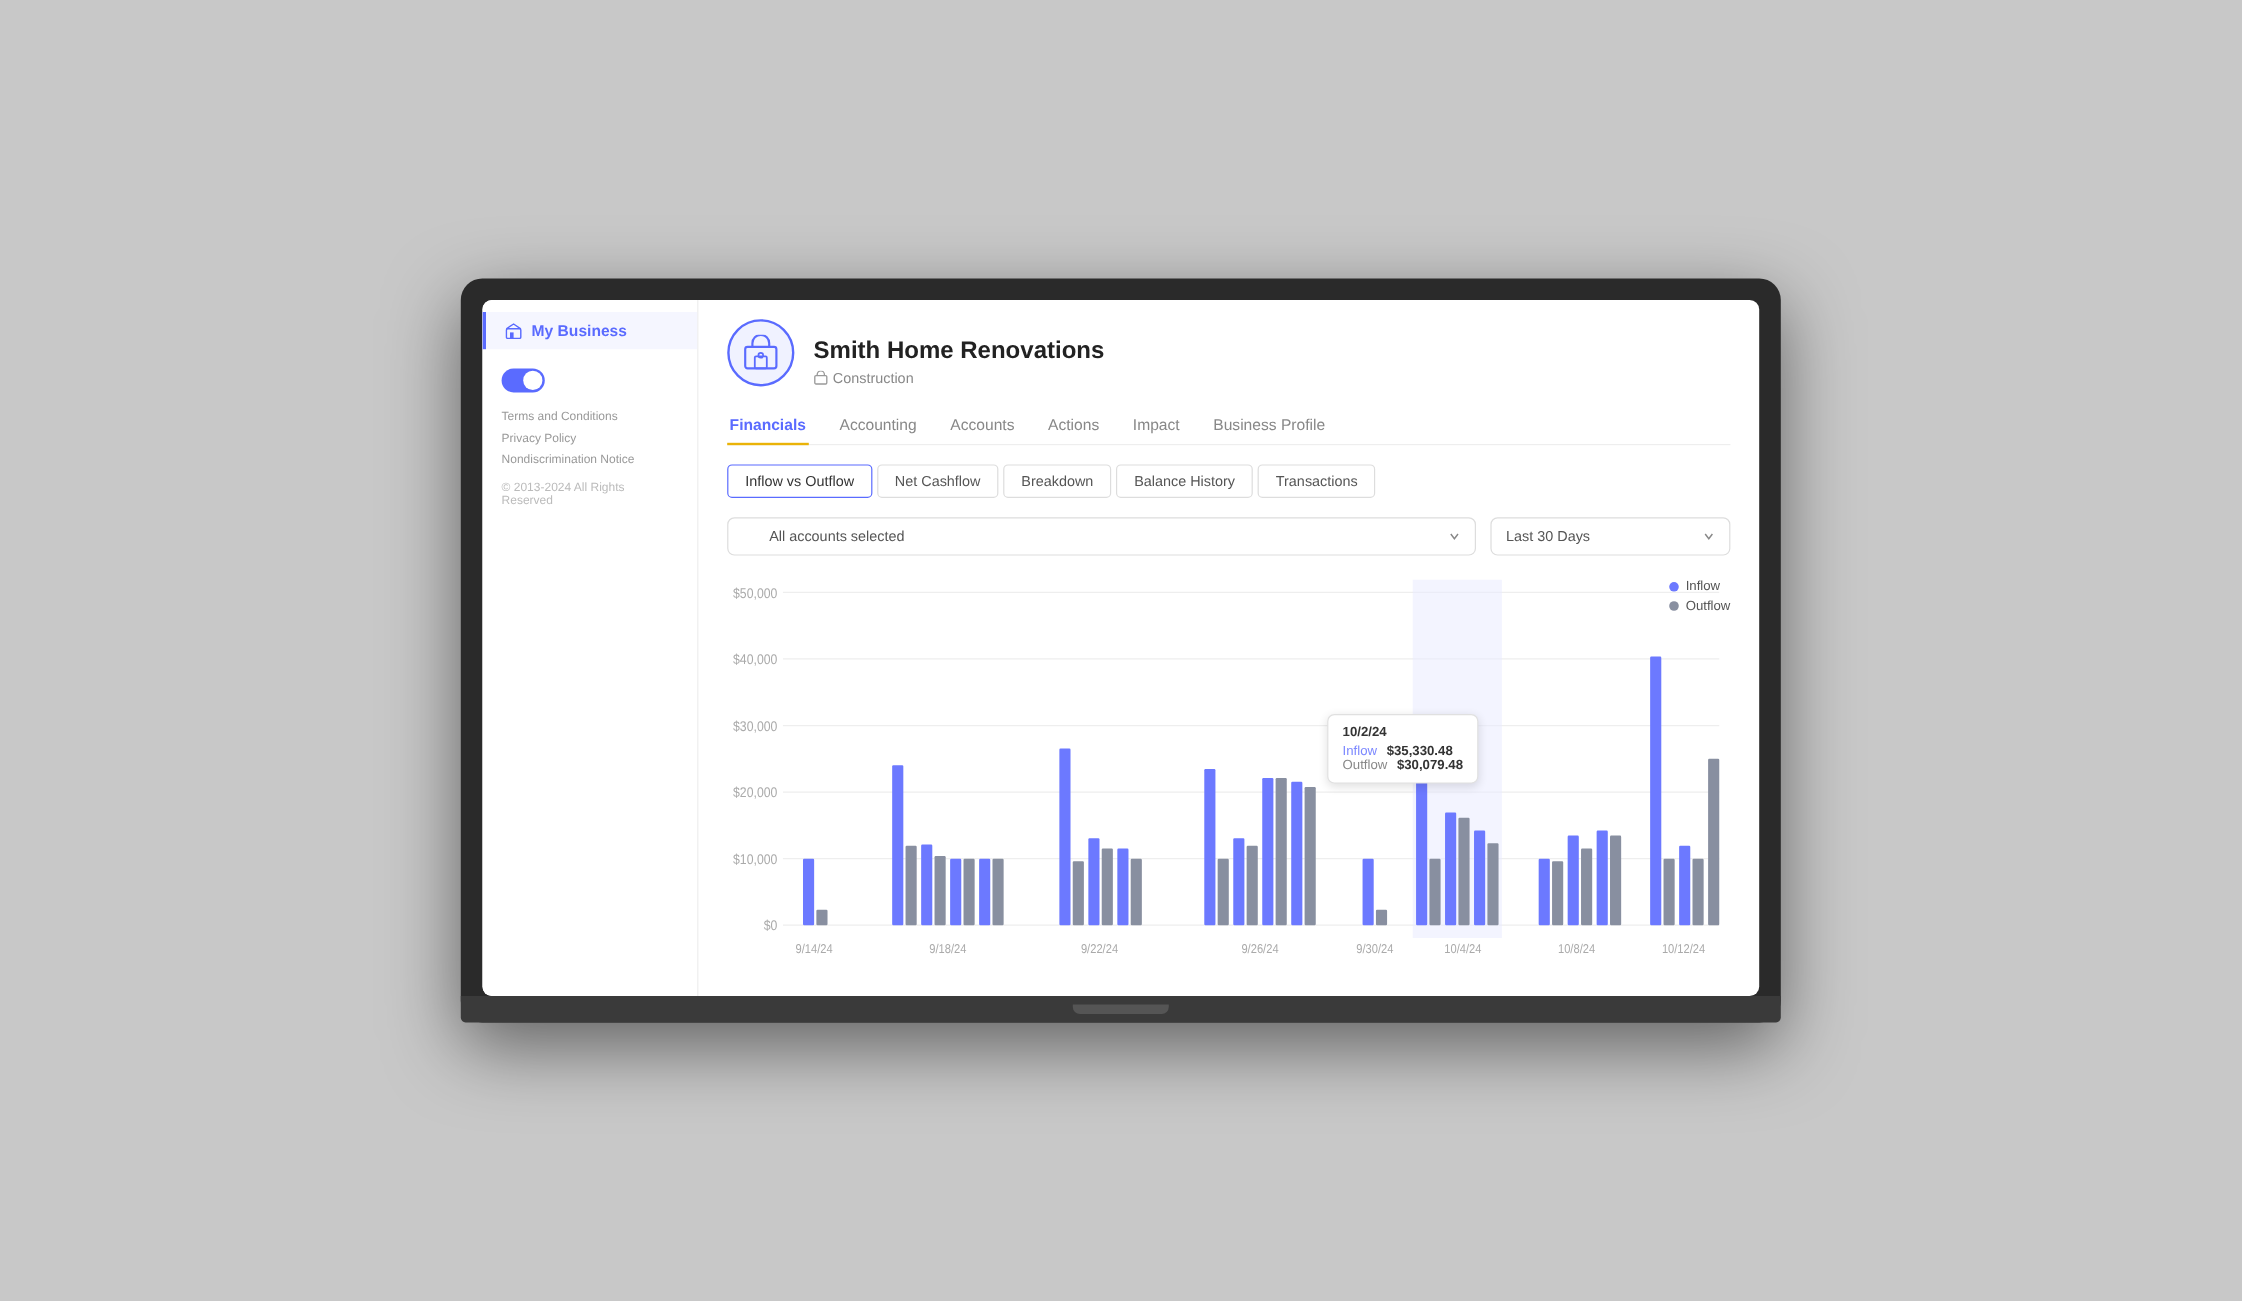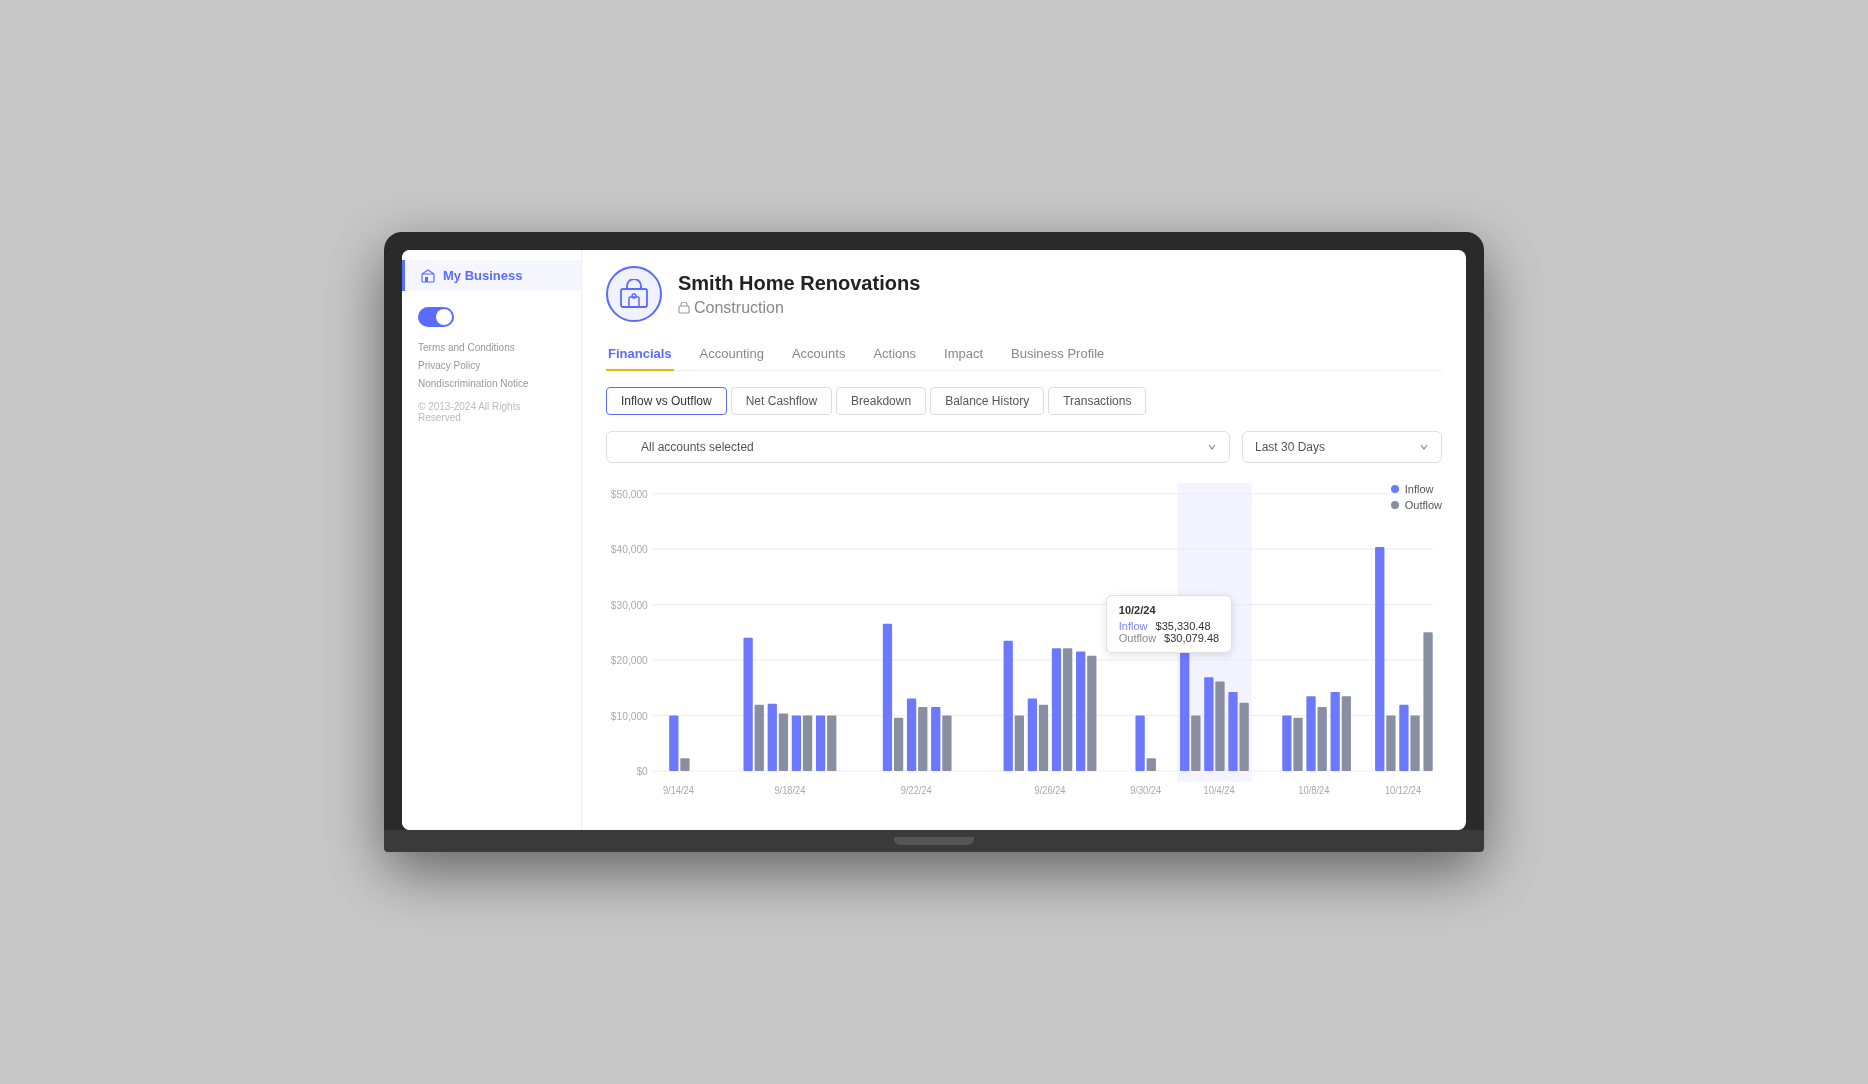--- a/index.html
+++ b/index.html
@@ -162,21 +162,21 @@
     
     .content {
       flex: 1;
       padding: 16px 24px;
       overflow: auto;
     }
 
     
     .business-header {
       display: flex;
-      align-items: center;
+      align-items: flex-end;
       gap: 16px;
       margin-bottom: 16px;
     }
     .business-avatar {
       width: 56px;
       height: 56px;
       border-radius: 50%;
       border: 2px solid #5a6bff;
       display: flex;
       align-items: center;
@@ -189,21 +189,21 @@
     }
     .business-info h1 {
       font-size: 20px;
       font-weight: 700;
       color: #222;
     }
     .business-category {
       display: flex;
       align-items: center;
       gap: 4px;
-      font-size: 16px;
+      font-size: 12px;
       color: #888;
       margin-top: 4px;
     }
 
     
     .tabs-primary {
       display: flex;
       gap: 24px;
       border-bottom: 1px solid #eee;
       margin-bottom: 16px;
@@ -312,21 +312,21 @@
       color: #333;
       margin-bottom: 4px;
     }
     .tooltip-row {
       display: flex;
       gap: 8px;
     }
     .tooltip-label { color: #777; }
     .tooltip-label.inflow { color: #7c88ff; }
     .tooltip-label.outflow { color: #888; }
-    .tooltip-value { font-weight: 400; color: #333; text-align: right; }
+    .tooltip-value { font-weight: 700; color: #333; text-align: right; }
   </style>
 </head>
 <body>
 
 <div class="laptop-outer">
   <div class="laptop-screen">
     <div class="app">
 
 
       <div class="main-layout">

